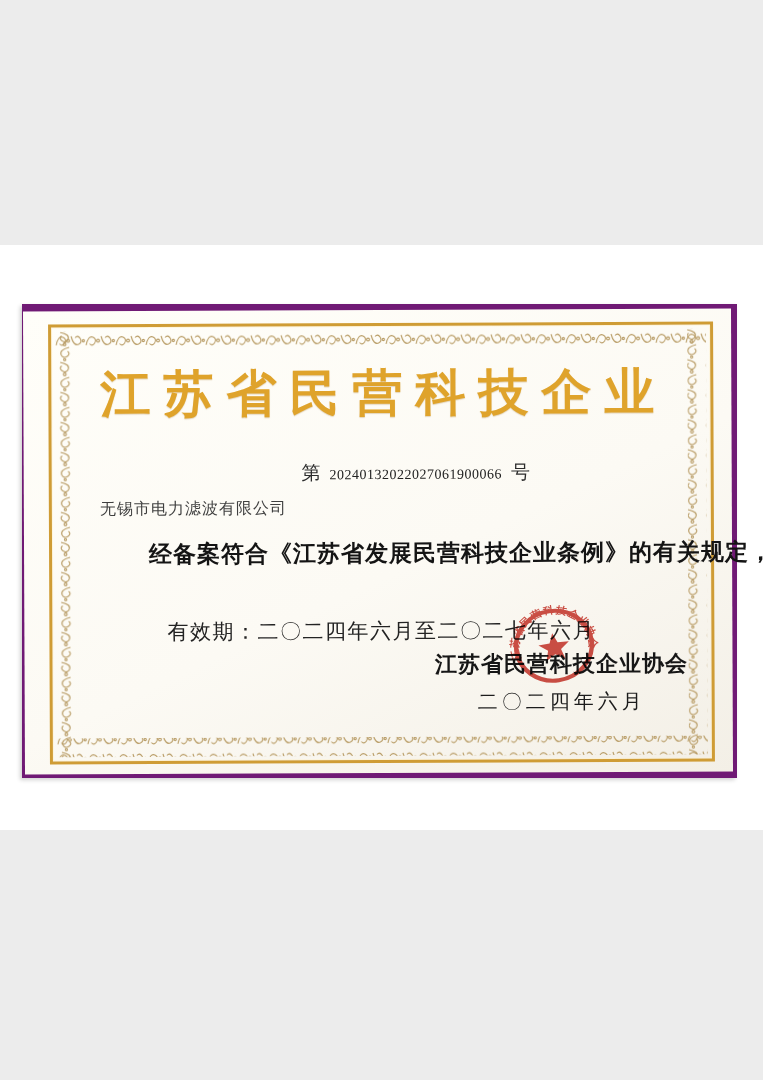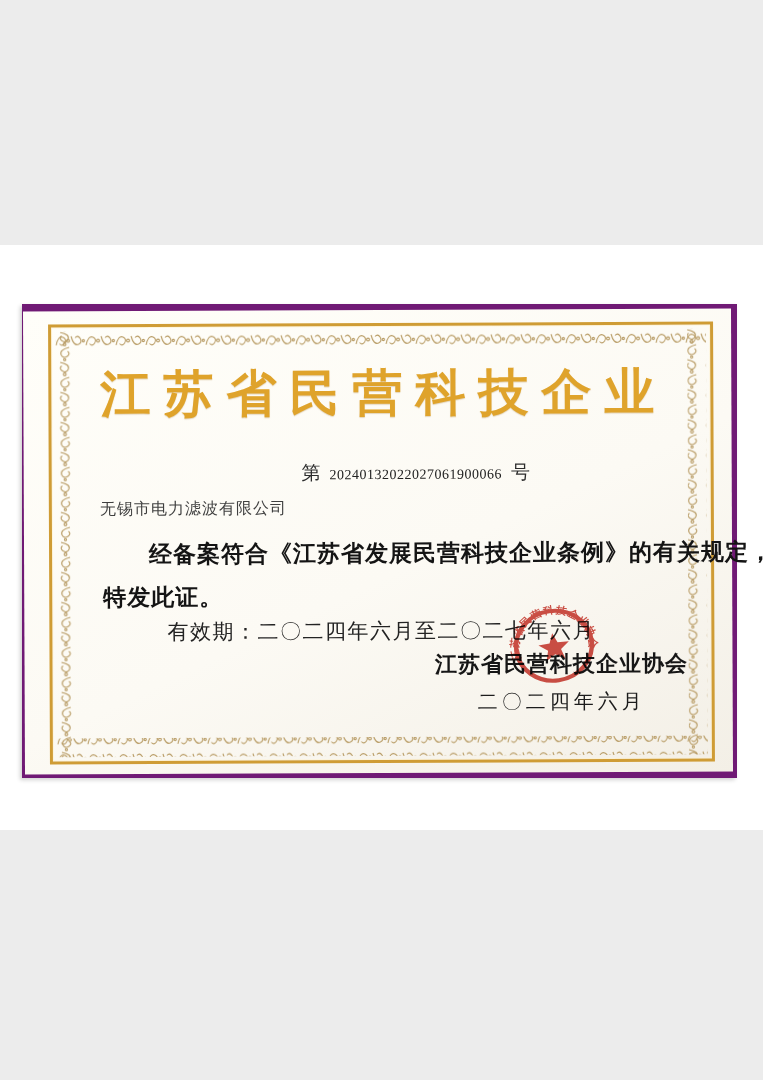--- a/index.html
+++ b/index.html
@@ -190,21 +190,20 @@
 
       <div class="cert-no-line">
         <span class="cert-no-di">第</span>
         <span class="cert-no-number">20240132022027061900066</span>
         <span class="cert-no-suffix">号</span>
       </div>
 
       <div class="company-name">无锡市电力滤波有限公司</div>
 
       <div class="body-line1">经备案符合《江苏省发展民营科技企业条例》的有关规定，</div>
-      <div class="body-line2">特发此证。</div>
 
       <div class="validity">有效期：二〇二四年六月至二〇二七年六月</div>
 
       <div class="issuer-block">
         <div class="issuer-name">江苏省民营科技企业协会</div>
         <div class="issue-date">二〇二四年六月</div>
       </div>
 
       <svg class="seal" viewBox="0 0 120 120" preserveAspectRatio="none" xmlns="http://www.w3.org/2000/svg">
         <defs>

